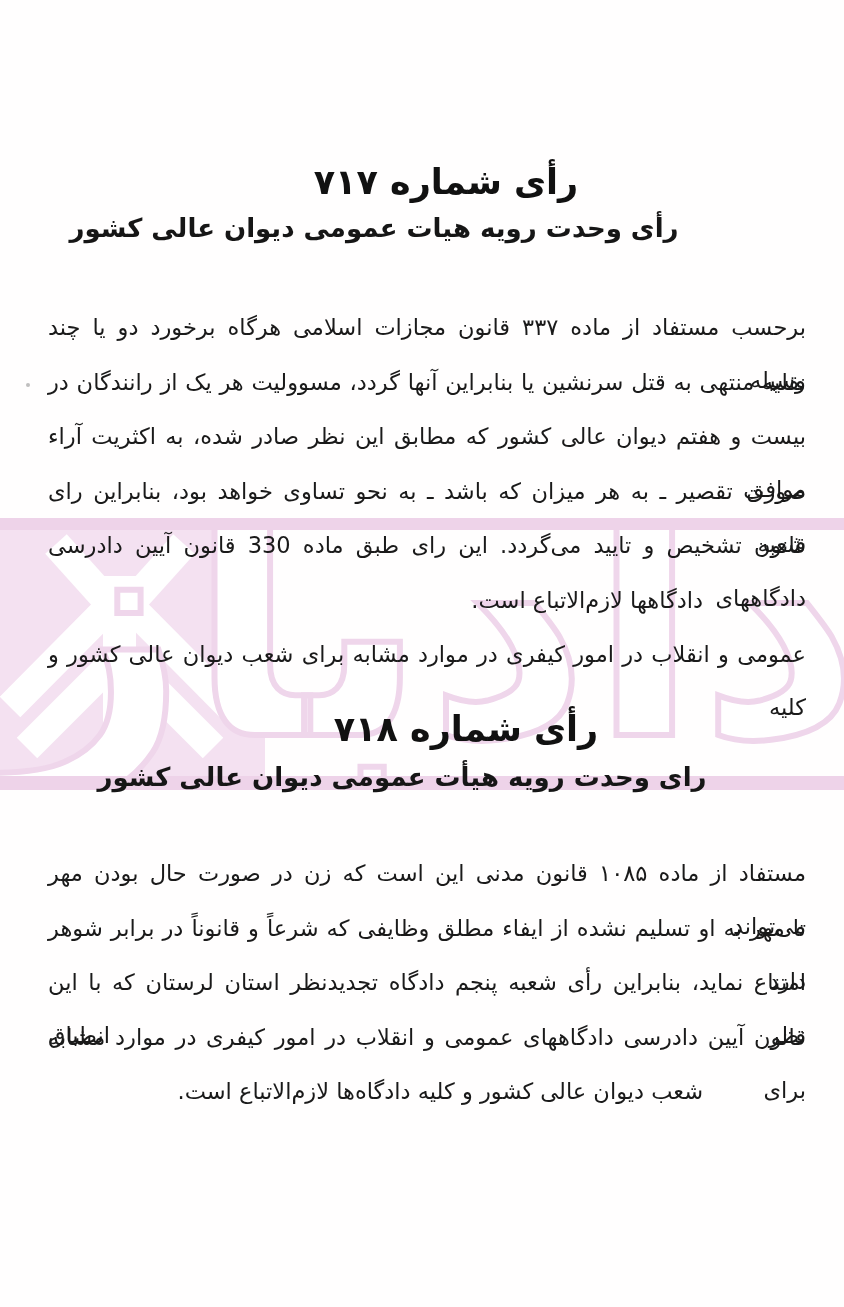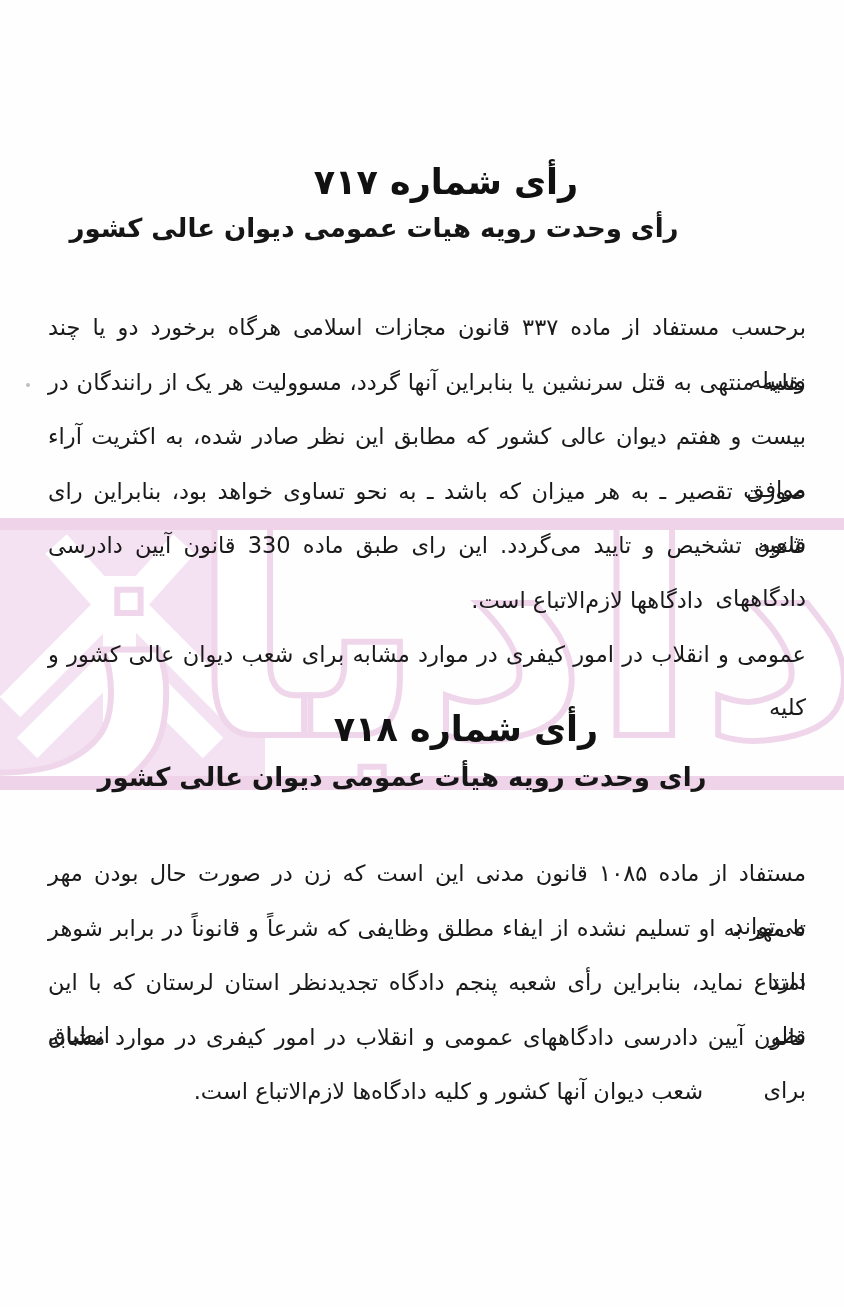--- a/index.html
+++ b/index.html
@@ -135,17 +135,17 @@
     </div>
 
     <div class="ruling-title title-718">رأی شماره ۷۱۸</div>
     <div class="ruling-subtitle subtitle-718">رای وحدت رویه هیأت عمومی دیوان عالی کشور</div>
 
     <div class="para para-718">
       <div class="line">مستفاد از ماده ۱۰۸۵ قانون مدنی این است که زن در صورت حال بودن مهر می‌تواند</div>
       <div class="line">تا مهر به او تسلیم نشده از ایفاء مطلق وظایفی که شرعاً و قانوناً در برابر شوهر دارد</div>
       <div class="line">امتناع نماید، بنابراین رأی شعبه پنجم دادگاه تجدیدنظر استان لرستان که با این نظر انطباق</div>
       <div class="line">قانون آیین دادرسی دادگاههای عمومی و انقلاب در امور کیفری در موارد مشابه برای</div>
-      <div class="line last">شعب دیوان آنها کشور و کلیه دادگاه‌ها لازم‌الاتباع است.</div>
+      <div class="line last">شعب دیوان عالی کشور و کلیه دادگاه‌ها لازم‌الاتباع است.</div>
     </div>
 
   </div>
 </div>
 
 </body></html>

